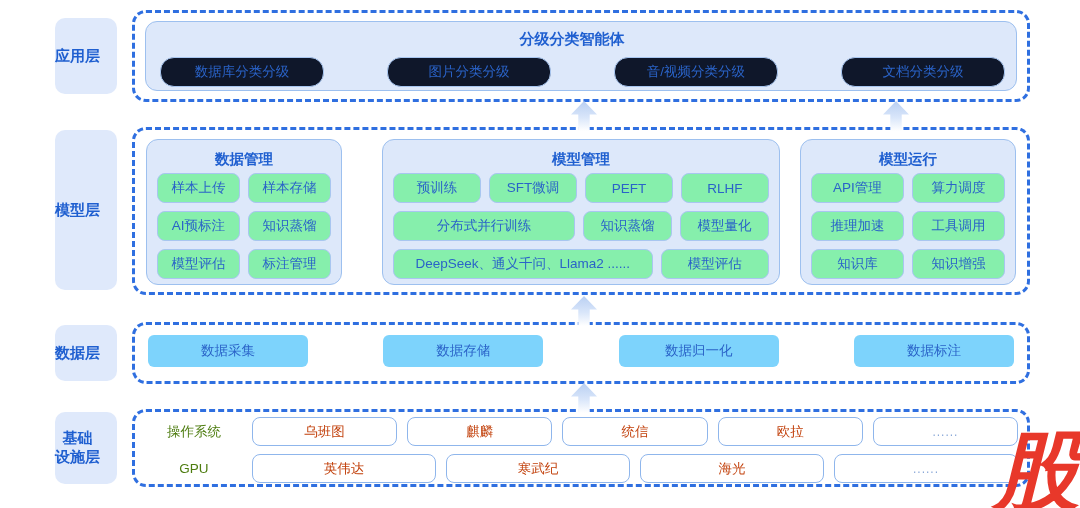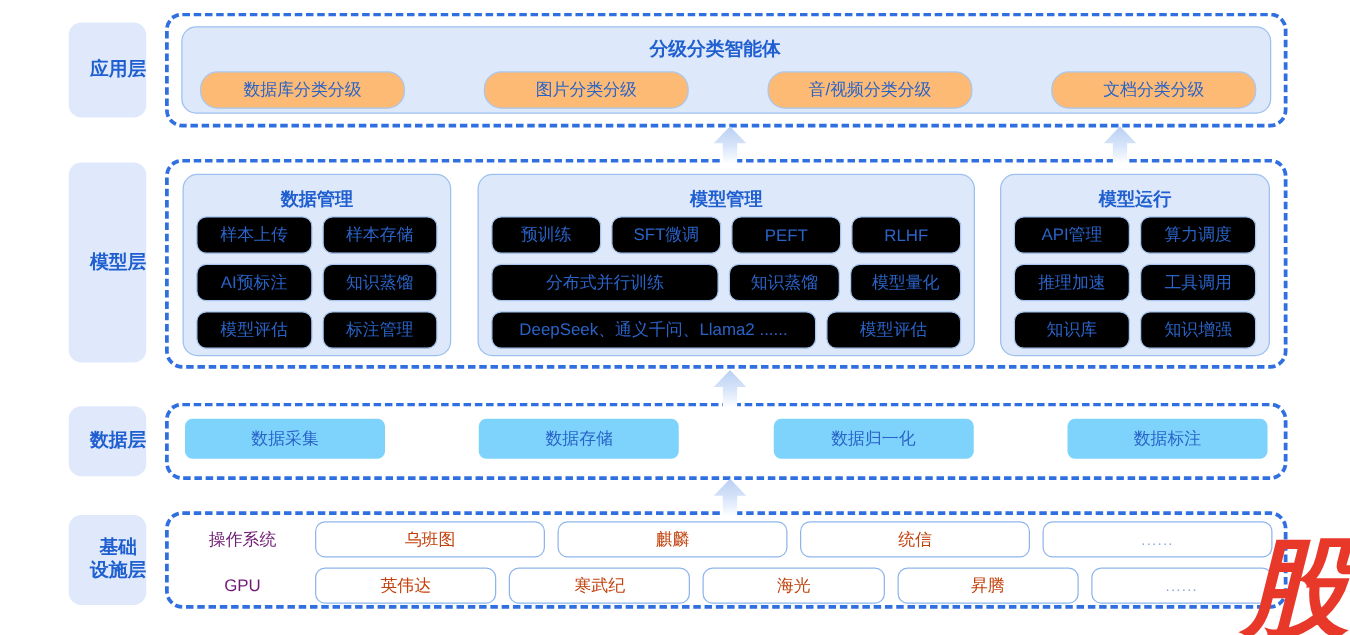--- a/index.html
+++ b/index.html
@@ -25,21 +25,21 @@
   
   .layer-label {
     position: absolute;
     background: #dfe9fb;
     border-radius: 10px;
     color: #1f5fd0;
     font-weight: bold;
     font-size: 15px;
     display: flex;
     align-items: center;
-    justify-content: flex-end;
+    justify-content: flex-start;
     text-align: center;
     line-height: 1.25;
     left: 55px;
     width: 62px;
   }
   .layer-label.app   { top: 18px;  height: 76px; }
   .layer-label.model { top: 130px; height: 160px; }
   .layer-label.data  { top: 325px; height: 56px; }
   .layer-label.infra { top: 412px; height: 72px; }
 
@@ -84,41 +84,41 @@
     left: 160px;
     top: 57px;
     width: 845px;
     display: flex;
     justify-content: space-between;
     align-items: center;
   }
   .chip-app {
     width: 162px;
     height: 28px;
-    background: #fdba74;
+    background: #0f172a;
     border: 1px solid #a8c6f0;
     border-radius: 14px;
     color: #2a63c8;
     font-size: 13.5px;
     display: flex;
     align-items: center;
     justify-content: center;
   }
 
   
   .group-panel {
     position: absolute;
     background: #dde8fa;
     border: 1px solid #9dc0ef;
     border-radius: 12px;
     box-sizing: border-box;
     top: 139px;
     height: 146px;
   }
-  .group-data  { left: 146px; width: 215px; }
+  .group-data  { left: 146px; width: 196px; }
   .group-mgmt  { left: 382px; width: 398px; }
   .group-run   { left: 800px; width: 216px; }
 
   .group-title {
     position: absolute;
     top: 10px;
     left: 0;
     right: 0;
     text-align: center;
     color: #1f5fd0;
@@ -134,21 +134,21 @@
     display: flex;
     flex-direction: column;
     gap: 8px;
   }
   .row {
     display: flex;
     gap: 8px;
     height: 30px;
   }
   .cell {
-    background: #000000;
+    background: #86efac;
     border: 1px solid #a8c6f0;
     border-radius: 8px;
     color: #2a63c8;
     font-size: 13.5px;
     display: flex;
     align-items: center;
     justify-content: center;
     box-sizing: border-box;
     flex: 1 1 0;
     min-width: 0;
@@ -191,21 +191,21 @@
   }
   .infra-row {
     display: flex;
     align-items: center;
     gap: 10px;
     height: 29px;
   }
   .infra-rowlabel {
     width: 96px;
     text-align: center;
-    color: #701a75;
+    color: #4d7c0f;
     font-size: 13.5px;
     flex: 0 0 96px;
   }
   .chip-infra {
     background: #ffffff;
     border: 1px solid #8fb6ec;
     border-radius: 8px;
     color: #c2410c;
     font-size: 13.5px;
     display: flex;
@@ -346,28 +346,28 @@
       <div class="chip-data">数据归一化</div>
       <div class="chip-data">数据标注</div>
     </div>
 
   <div class="infra-grid" id="infra-grid">
       <div class="infra-row">
         <div class="infra-rowlabel">操作系统</div>
         <div class="chip-infra">乌班图</div>
         <div class="chip-infra">麒麟</div>
         <div class="chip-infra">统信</div>
+        <div class="chip-infra">欧拉</div>
         <div class="chip-infra dots">......</div>
       </div>
       <div class="infra-row">
         <div class="infra-rowlabel">GPU</div>
         <div class="chip-infra">英伟达</div>
         <div class="chip-infra">寒武纪</div>
         <div class="chip-infra">海光</div>
-        <div class="chip-infra">昇腾</div>
         <div class="chip-infra dots">......</div>
       </div>
     </div>
 
   <div class="arrow arrow-a1"></div>
   <div class="arrow arrow-a2"></div>
   <div class="arrow arrow-m"></div>
   <div class="arrow arrow-d"></div>
 
   <div class="watermark">股</div>

